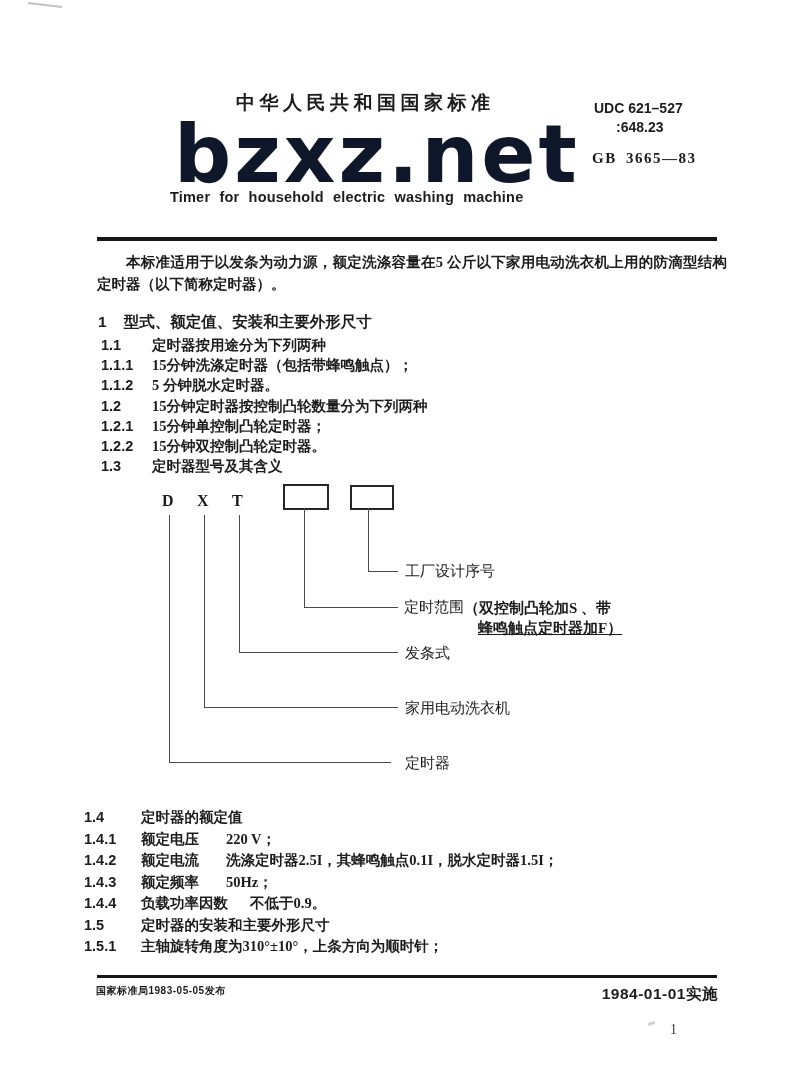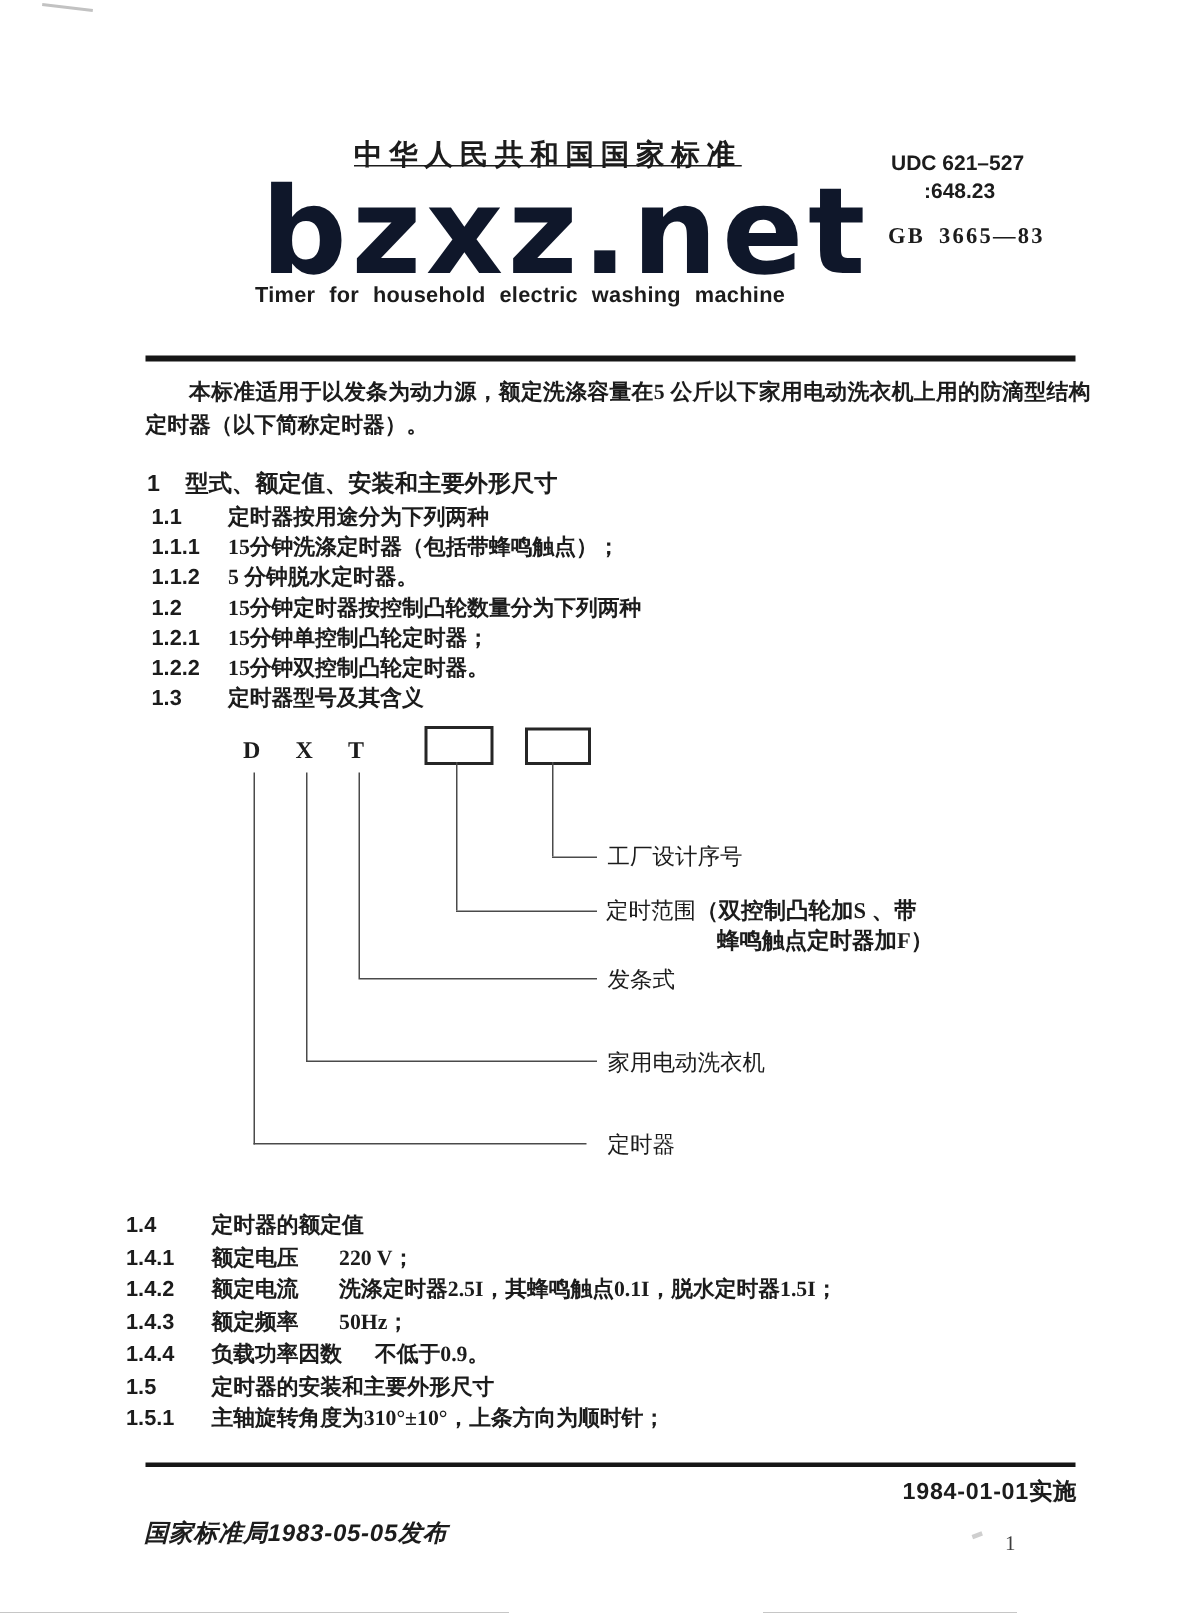--- a/index.html
+++ b/index.html
@@ -13,21 +13,21 @@
   .watermark{
     left:174px;top:108px;
     font-family:"DejaVu Sans","Liberation Sans",sans-serif;
     font-weight:bold;font-size:80px;letter-spacing:3px;
     color:#0f172a;z-index:1;white-space:nowrap;
   }
   .z2{z-index:2;}
   
   .std-label{
     left:236px;top:90px;font-family:"Liberation Sans",sans-serif;
-    font-weight:bold;font-size:19px;letter-spacing:4.5px;white-space:nowrap;text-decoration:underline;
+    font-weight:bold;font-size:19px;letter-spacing:4.5px;white-space:nowrap;
   }
   .udc{
     left:594px;top:99px;font-family:"Liberation Sans",sans-serif;
     font-weight:bold;font-size:14px;line-height:19px;white-space:nowrap;
   }
   .udc .l2{padding-left:22px;display:block;}
   .title-cn{
     left:229px;top:143px;font-family:"Liberation Sans",sans-serif;
     font-weight:bold;font-size:22px;letter-spacing:0.5px;white-space:nowrap;
   }
@@ -66,22 +66,22 @@
   
   .diagram{left:0;top:478px;width:800px;height:320px;}
   .dletter{font-size:16px;font-weight:600;font-family:"Liberation Serif",serif;}
   .dbox{border:2px solid #262626;background:#fff;}
   .vline{width:1px;background:#4a4a4a;}
   .hline{height:1px;background:#4a4a4a;}
   .dlabel{font-size:15px;white-space:nowrap;font-weight:500;}
   .range-note{line-height:20px;font-weight:600;}
   
   .foot-issued{
-    left:96px;top:1012px;font-family:"Liberation Sans",sans-serif;
-    font-weight:bold;font-size:16px;letter-spacing:0.5px;white-space:nowrap;font-style:italic;
+    left:96px;top:984px;font-family:"Liberation Sans",sans-serif;
+    font-weight:bold;font-size:10px;letter-spacing:0.5px;white-space:nowrap;
   }
   .foot-impl{
     left:0;top:984px;width:718px;text-align:right;
     font-family:"Liberation Sans",sans-serif;font-weight:bold;font-size:15.5px;
     letter-spacing:0.5px;white-space:nowrap;
   }
   .page-num{left:670px;top:1022px;font-size:14px;color:#3d3d3d;}
   
   .artifact-a{left:28px;top:4px;width:34px;height:2px;background:#c2c2c2;transform:rotate(7deg);}
   .artifact-b{left:648px;top:1022px;width:7px;height:3px;background:#cfcfcf;transform:rotate(-20deg);}
@@ -160,21 +160,21 @@
     <div class="abs hline" style="left:304px;top:129px;width:94px;"></div>
     <div class="abs hline" style="left:239px;top:174px;width:159px;"></div>
     <div class="abs hline" style="left:204px;top:229px;width:194px;"></div>
     <div class="abs hline" style="left:169px;top:284px;width:222px;"></div>
 
     <div class="abs dlabel" style="left:405px;top:84px;">工厂设计序号</div>
     <div class="abs dlabel" style="left:404px;top:120px;display:flex;justify-content:center;">
       <span>定时范围</span>
       <span class="range-note">
         <span style="display:block;">（双控制凸轮加S 、带</span>
-        <span style="display:block;padding-left:14px;">蜂鸣触点定时器加F）</span>
+        <span style="display:block;padding-left:14px;text-decoration:underline;">蜂鸣触点定时器加F）</span>
       </span>
     </div>
     <div class="abs dlabel" style="left:405px;top:166px;">发条式</div>
     <div class="abs dlabel" style="left:405px;top:221px;">家用电动洗衣机</div>
     <div class="abs dlabel" style="left:405px;top:276px;">定时器</div>
   </div>
 
   <div class="abs ratings">
     <div class="li">
         <span class="no">1.4</span>

